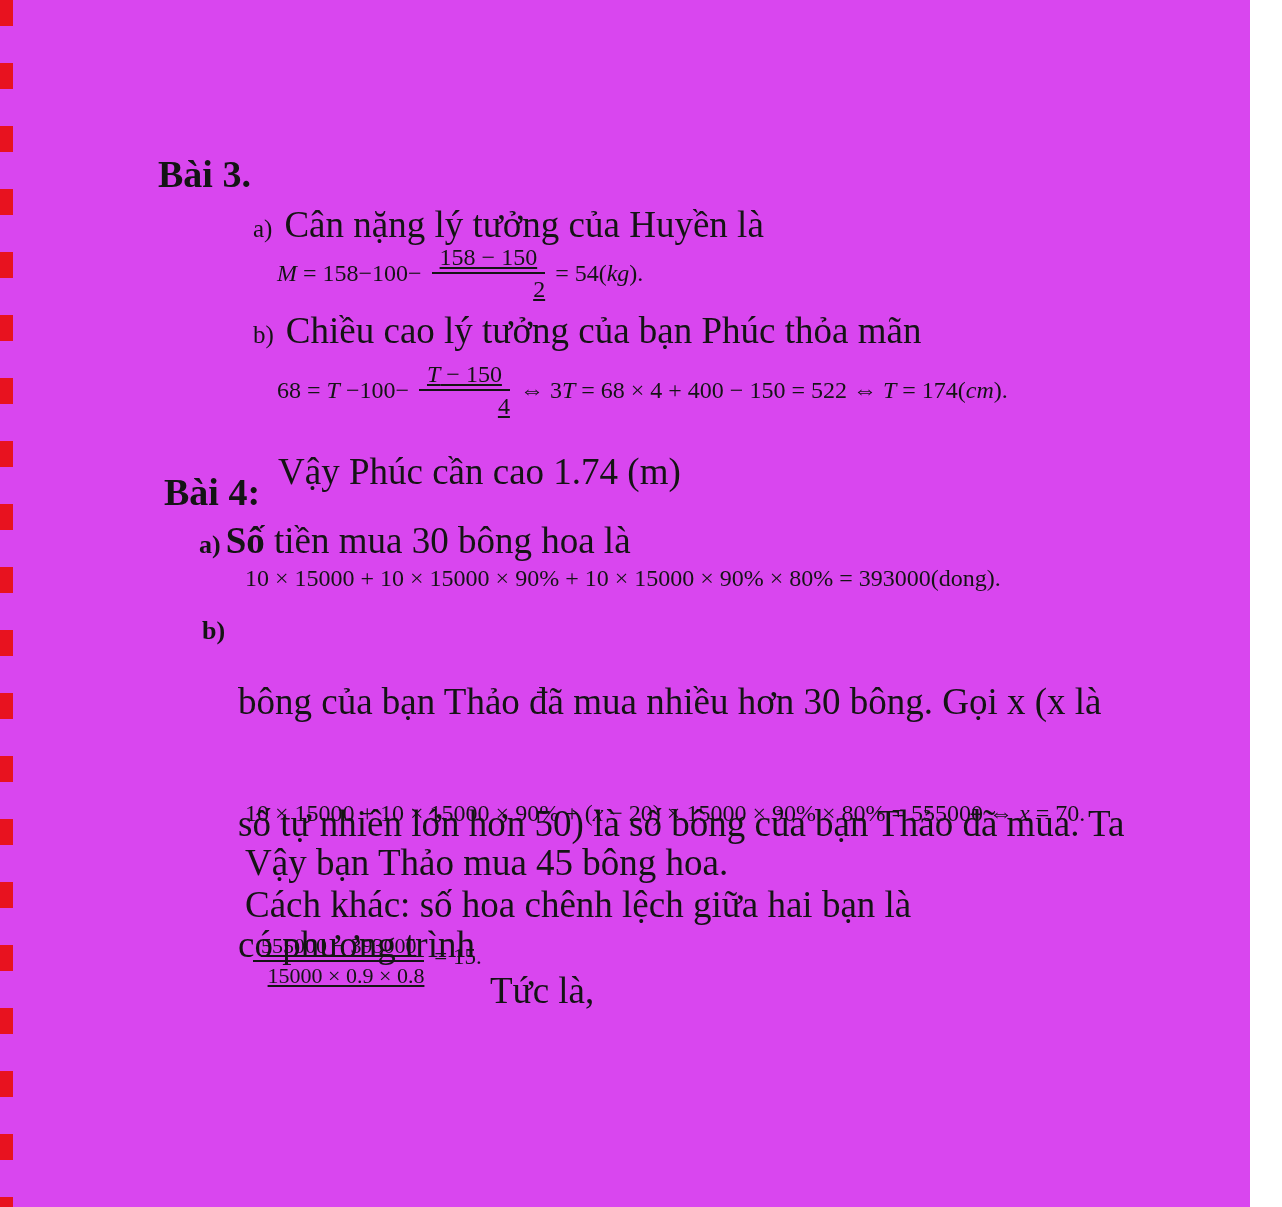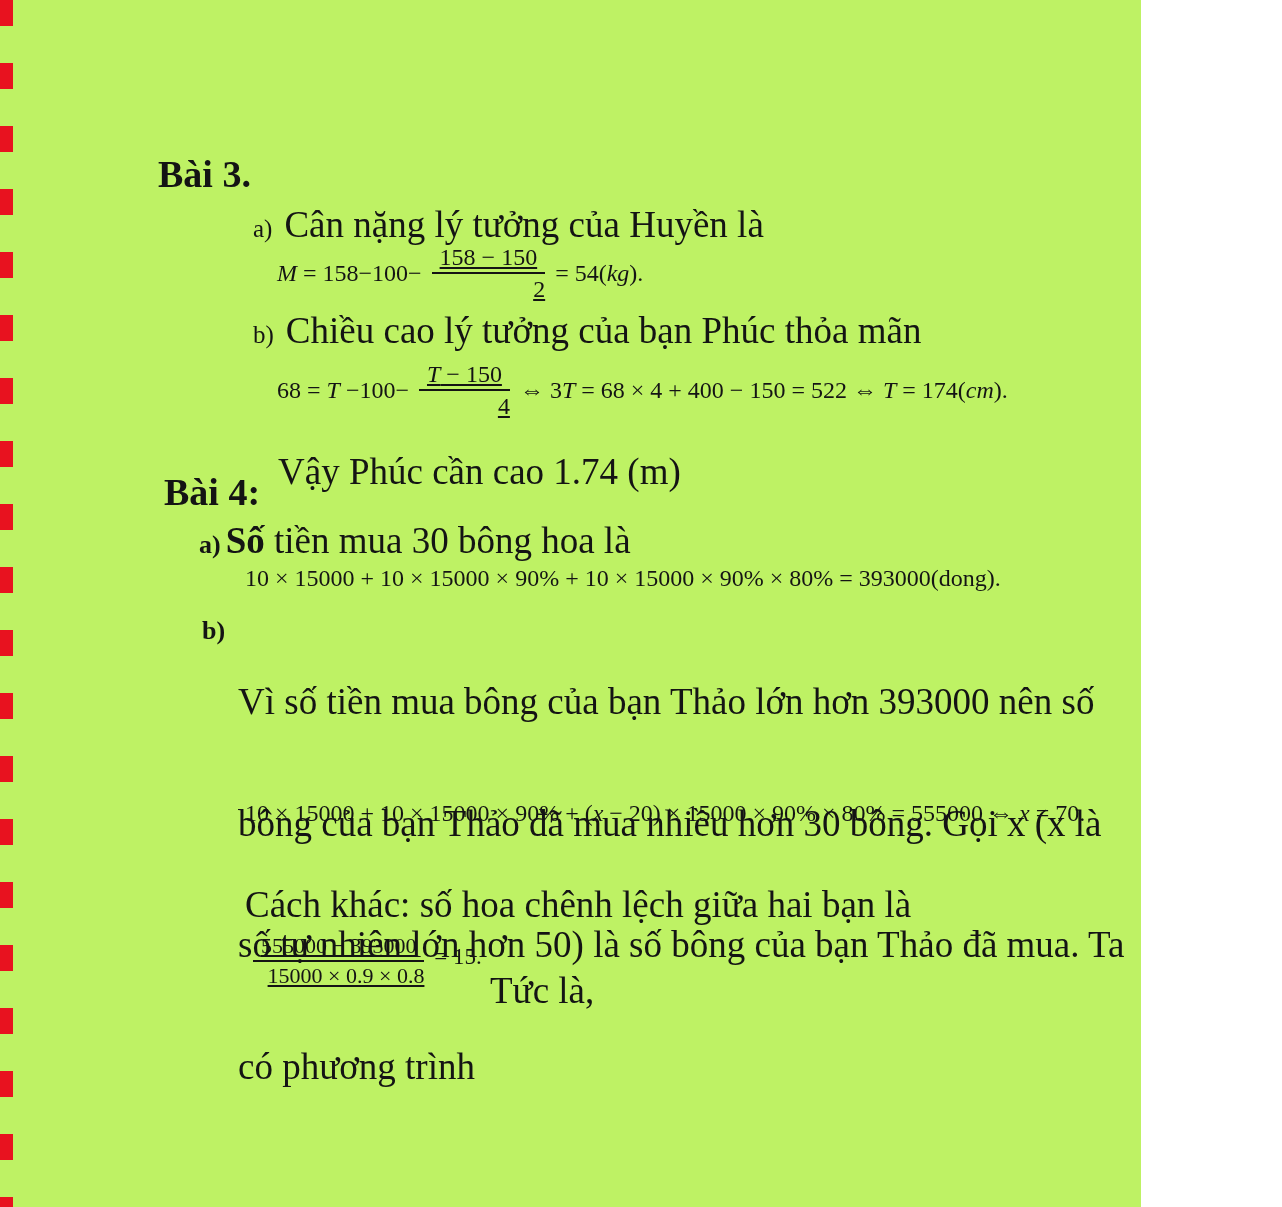--- a/index.html
+++ b/index.html
@@ -1,19 +1,19 @@
 <!DOCTYPE html>
 <html><head>
 <meta charset="utf-8">
 <style>
   html,body{margin:0;padding:0;background:#ffffff;}
   .page{
     position:relative;
-    width:1141px;height:1207px;
-    background:#bef264;
+    width:1250px;height:1207px;
+    background:#d946ef;
     overflow:hidden;
     font-family:"Liberation Serif","DejaVu Serif",serif;
     color:#141414;
   }
   .left-dashes{
     position:absolute;left:0;top:0;width:13px;height:100%;
     background:repeating-linear-gradient(180deg,#e8121f 0 26px,transparent 26px 63px);
   }
   .right-bar{
     position:absolute;left:1265px;top:0;width:9px;height:100%;
@@ -71,28 +71,28 @@
   <div class="t row" style="left:199px;top:522px;gap:5px">
     <span class="lblb">a)</span>
     <span class="body"><span class="bold">Số</span><span> tiền mua 30 bông hoa là</span></span>
   </div>
 
   <div class="formula" style="left:245px;top:566px"><span>10 × 15000 + 10 × 15000 × 90% + 10 × 15000 × 90% × 80% = 393000(dong).</span></div>
 
   <div class="t lblb" style="left:202px;top:618px">b)</div>
 
   <div class="t body para" style="left:238px;top:604px">
-    <div class="pline">Vì số tiền mua bông của bạn Thảo lớn hơn 393000 nên số</div>
     <div class="pline">bông của bạn Thảo đã mua nhiều hơn 30 bông. Gọi x (x là</div>
     <div class="pline">số tự nhiên lớn hơn 50) là số bông của bạn Thảo đã mua. Ta</div>
     <div class="pline">có phương trình</div>
   </div>
 
   <div class="formula" style="left:245px;top:801px"><span>10 × 15000 + 10 × 15000 × 90% + (</span><span class="mvar">x</span><span> − 20) × 15000 × 90% × 80% = 555000 ⇔ </span><span class="mvar">x</span><span> = 70.</span></div>
 
+  <div class="t body" style="left:245px;top:844px">Vậy bạn Thảo mua 45 bông hoa.</div>
 
   <div class="t body" style="left:245px;top:886px">Cách khác: số hoa chênh lệch giữa hai bạn là</div>
 
   <div class="formula f5" style="left:243px;top:935px"><span class="frac"><span class="num"><span>555000 − 393000</span></span><span class="den"><span>15000 × 0.9 × 0.8</span></span></span><span class="raised"> = 15.</span></div>
 
   <div class="t body" style="left:490px;top:972px">Tức là,</div>
 
 
 </div>
 

